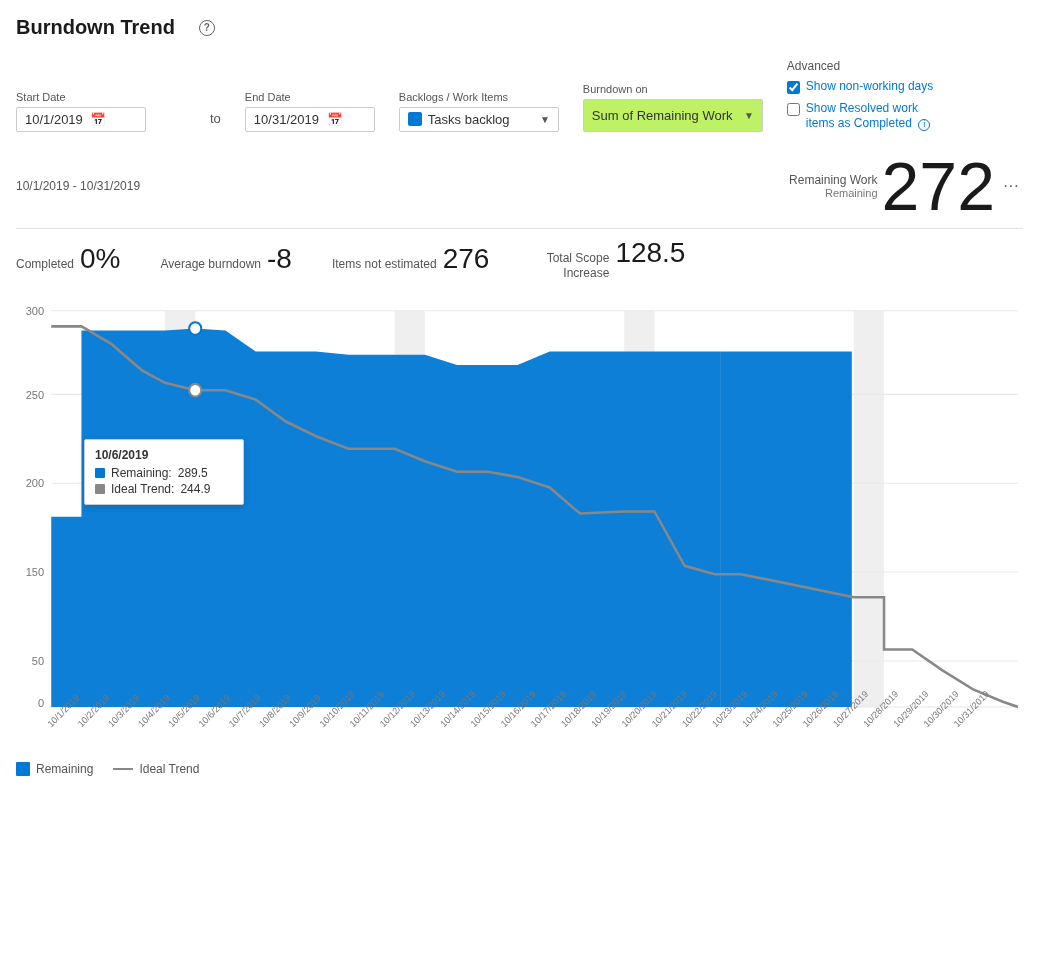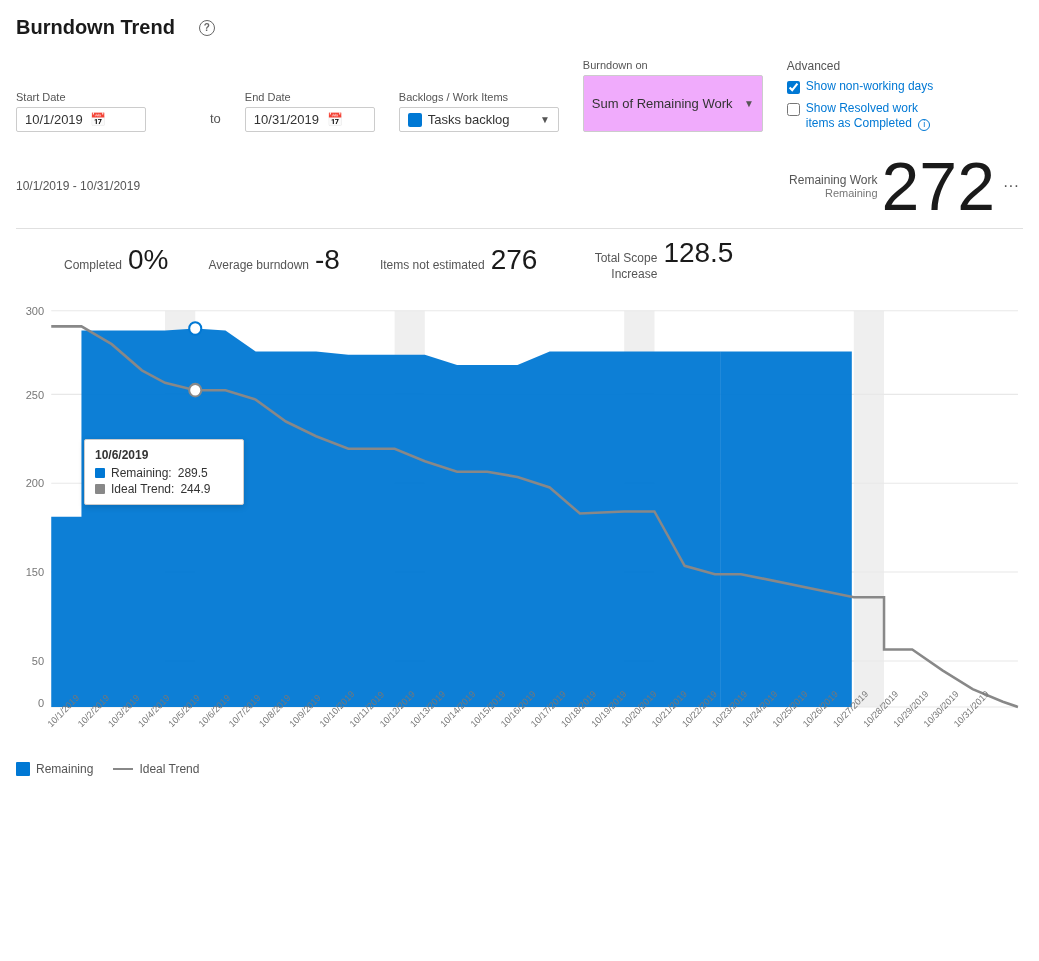--- a/index.html
+++ b/index.html
@@ -13,34 +13,34 @@
     .control-label { font-size: 11px; color: #555; }
     .date-input-wrap { display: flex; align-items: center; border: 1px solid #ccc; border-radius: 2px; padding: 4px 8px; background: #fff; gap: 8px; min-width: 130px; }
     .date-input-wrap span { font-size: 13px; color: #333; flex: 1; }
     .cal-icon { color: #666; font-size: 14px; cursor: pointer; }
     .to-label { font-size: 13px; color: #555; margin-bottom: 6px; margin-left: 40px; }
 
     .dropdown-wrap { display: flex; align-items: center; border: 1px solid #ccc; border-radius: 2px; padding: 4px 8px; background: #fff; gap: 6px; min-width: 160px; cursor: pointer; }
     .dropdown-wrap .chevron { font-size: 10px; color: #555; margin-left: auto; }
     .backlog-icon { width: 14px; height: 14px; background: #0078d4; display: inline-block; border-radius: 2px; }
 
-    .burndown-dropdown { display: flex; align-items: center; border: 1px solid #ccc; border-radius: 2px; padding: 20px 8px; background: #f0abfc; gap: 6px; min-width: 180px; cursor: pointer; }
+    .burndown-dropdown { display: flex; align-items: center; border: 1px solid #ccc; border-radius: 2px; padding: 8px 8px; background: #bef264; gap: 6px; min-width: 180px; cursor: pointer; }
     .burndown-dropdown .chevron { font-size: 10px; color: #555; margin-left: auto; }
 
     .advanced-section { display: flex; flex-direction: column; gap: 6px; }
     .advanced-label { font-size: 12px; color: #555; }
     .checkbox-row { display: flex; align-items: flex-start; gap: 6px; }
     .checkbox-row input[type=checkbox] { margin-top: 2px; accent-color: #0078d4; }
     .checkbox-text { color: #0078d4; font-size: 12px; max-width: 130px; line-height: 1.3; cursor: pointer; }
 
     .date-range-bar { display: flex; justify-content: space-between; align-items: center; margin-bottom: 8px; padding-bottom: 8px; border-bottom: 1px solid #e0e0e0; }
     .date-range-text { font-size: 12px; color: #555; }
     .ellipsis-btn { font-size: 16px; color: #555; cursor: pointer; padding: 0 4px; }
 
-    .stats-row { display: flex; align-items: center; gap: 40px; margin-bottom: 12px; margin-left: 48px; }
+    .stats-row { display: flex; align-items: center; gap: 40px; margin-bottom: 12px; }
     .stat-item { display: flex; align-items: baseline; gap: 6px; }
     .stat-label { font-size: 12px; color: #555; }
     .stat-value { font-size: 28px; font-weight: 300; color: #1a1a1a; }
 
     .chart-container { position: relative; width: 100%; height: 460px; }
     svg.chart { width: 100%; height: 100%; }
 
     .tooltip-box { position: absolute; left: 68px; top: 145px; background: #fff; border: 1px solid #ccc; border-radius: 2px; padding: 8px 10px; font-size: 12px; box-shadow: 0 2px 6px rgba(0,0,0,0.15); min-width: 160px; }
     .tooltip-title { font-weight: 600; margin-bottom: 4px; color: #333; }
     .tooltip-row { display: flex; align-items: center; gap: 6px; margin-top: 2px; }

